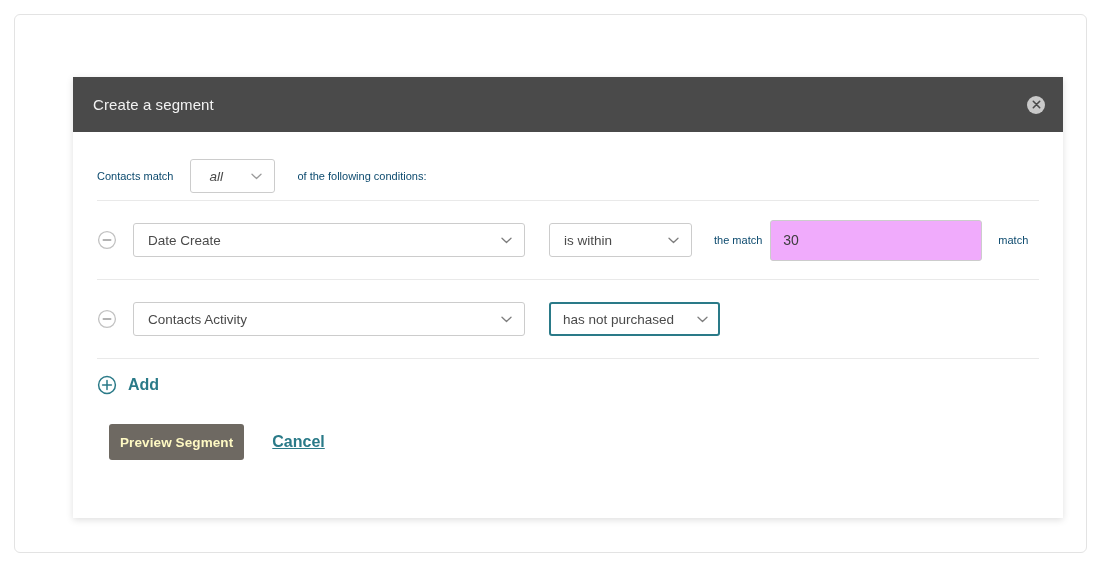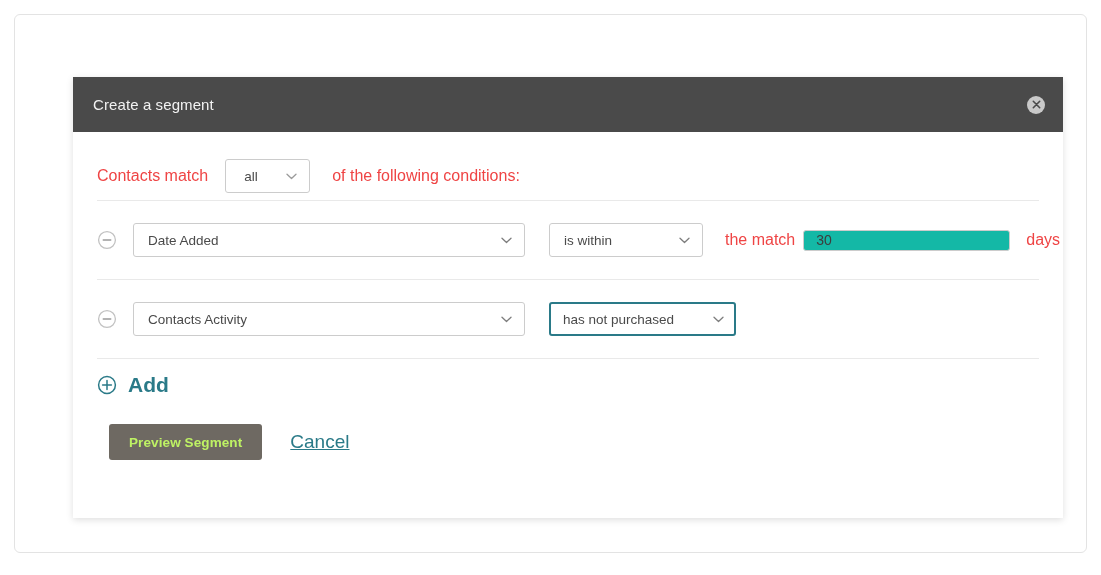--- a/index.html
+++ b/index.html
@@ -94,47 +94,47 @@
     white-space: nowrap;
     overflow: hidden;
   }
   .chev {
     margin-left: auto;
     margin-right: 12px;
     display: block;
     flex: 0 0 auto;
   }
   .text-input {
-    background: #14b8a6;
+    background: #f0abfc;
     border: 1px solid #cccccc;
     border-radius: 3px;
-    height: 21px;
+    height: 41px;
     font-size: 14px;
     color: #3d3d3d;
     padding: 0 12px;
     font-family: "Liberation Sans", sans-serif;
     outline: none;
   }
 
   .static-text {
-    font-size: 16px;
-    color: #ef4444;
+    font-size: 11px;
+    color: #0c4a6e;
     white-space: nowrap;
   }
 
   
   #match-row {
     display: flex;
     align-items: center;
     height: 68px;
     padding-top: 20px;
   }
   #match-prefix { margin-right: 17px; }
   #match-select { width: 85px; }
-  #match-select .select-label { padding-left: 0; width: 100%; text-align: left; padding-left: 18px; }
+  #match-select .select-label { padding-left: 0; width: 100%; text-align: left; padding-left: 18px; font-style: italic; }
   #match-suffix { margin-left: 22px; }
 
   
   .divider {
     height: 1px;
     background: #e9e9e9;
     width: 100%;
   }
   .cond-row {
     display: flex;
@@ -142,68 +142,68 @@
     height: 78px;
   }
   .remove-icon {
     width: 20px;
     height: 20px;
     flex: 0 0 auto;
     margin-right: 16px;
     cursor: pointer;
   }
   .field-select { width: 392px; flex: 0 0 auto; }
-  .op-select    { width: 154px; flex: 0 0 auto; margin-left: 24px; }
-  .op-select-fit{ width: 187px; flex: 0 0 auto; margin-left: 24px; }
+  .op-select    { width: 143px; flex: 0 0 auto; margin-left: 24px; }
+  .op-select-fit{ width: 171px; flex: 0 0 auto; margin-left: 24px; }
   .op-select-fit .select-label { padding-left: 12px; }
   .op-select-fit .chev { margin-right: 10px; }
   .mid-label { margin: 0 8px 0 22px; }
   #days-input { width: 212px; }
   #days-label { margin-left: 16px; }
 
   
   #add-row {
     display: flex;
     align-items: center;
     height: 52px;
     cursor: pointer;
     width: fit-content;
   }
   #add-icon { width: 20px; height: 20px; margin-right: 11px; flex: 0 0 auto; }
   #add-label {
     color: #2a7a88;
-    font-size: 21px;
+    font-size: 16px;
     font-weight: bold;
   }
 
   
   #footer-row {
     display: flex;
     align-items: center;
     height: 62px;
     padding-left: 12px;
   }
   #preview-btn {
     background: #6e6962;
-    color: #bef264;
+    color: #fef9c3;
     border: none;
     border-radius: 3px;
     height: 36px;
-    padding: 0 20px;
+    padding: 0 11px;
     font-size: 13.5px;
     font-weight: bold;
     font-family: "Liberation Sans", sans-serif;
     cursor: pointer;
     letter-spacing: 0.1px;
   }
   #cancel-link {
     margin-left: 28px;
     color: #2a7a88;
-    font-size: 19px;
-    font-weight: normal;
+    font-size: 16px;
+    font-weight: bold;
     text-decoration: underline;
     cursor: pointer;
   }
 </style>
 </head>
 <body>
 
 <div id="page-card">
 
   <div id="modal">
@@ -234,38 +234,38 @@
 
       <div class="divider"></div>
 
       <div class="cond-row">
         <svg class="remove-icon" viewBox="0 0 20 20">
           <circle cx="10" cy="10" r="8.4" fill="none" stroke="#c2c2c2" stroke-width="1.3"></circle>
           <path d="M6.2 10 H13.8" stroke="#9b9b9b" stroke-width="1.3" stroke-linecap="round"></path>
         </svg>
 
         <div class="select-box field-select">
-          <span class="select-label">Date Added</span>
+          <span class="select-label">Date Create</span>
           <svg class="chev" width="11" height="7" viewBox="0 0 11 7">
             <path d="M1 1.3 L5.5 5.5 L10 1.3" fill="none" stroke="#7d7d7d" stroke-width="1.3" stroke-linecap="round" stroke-linejoin="round"></path>
           </svg>
         </div>
 
         <div class="select-box op-select">
           <span class="select-label">is within</span>
           <svg class="chev" width="11" height="7" viewBox="0 0 11 7">
             <path d="M1 1.3 L5.5 5.5 L10 1.3" fill="none" stroke="#7d7d7d" stroke-width="1.3" stroke-linecap="round" stroke-linejoin="round"></path>
           </svg>
         </div>
 
         <span class="static-text mid-label">the match</span>
 
         <input id="days-input" class="text-input" type="text" value="30" style="">
 
-        <span id="days-label" class="static-text">days</span>
+        <span id="days-label" class="static-text">match</span>
       </div>
 
       <div class="divider"></div>
 
       <div class="cond-row">
         <svg class="remove-icon" viewBox="0 0 20 20">
           <circle cx="10" cy="10" r="8.4" fill="none" stroke="#c2c2c2" stroke-width="1.3"></circle>
           <path d="M6.2 10 H13.8" stroke="#9b9b9b" stroke-width="1.3" stroke-linecap="round"></path>
         </svg>
 

